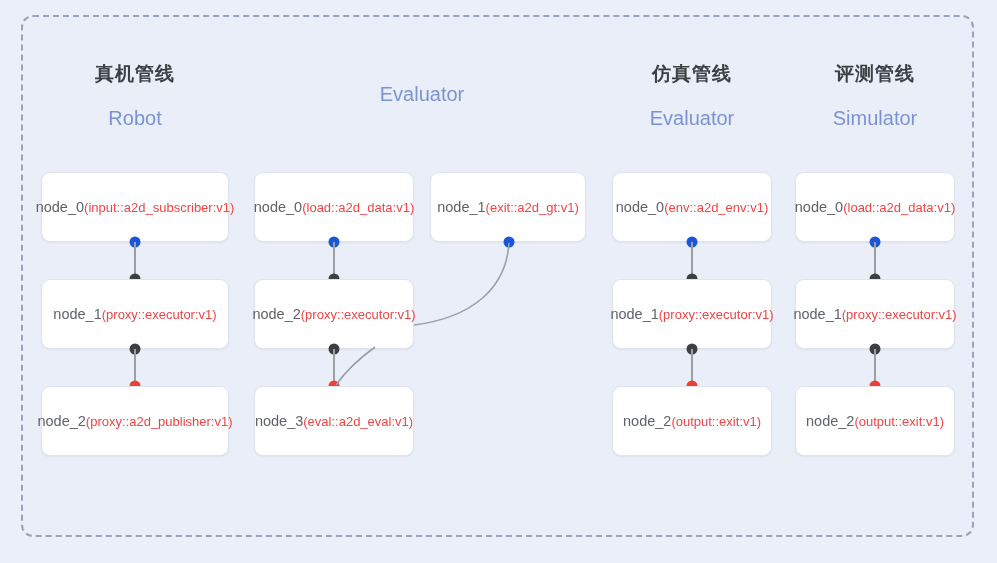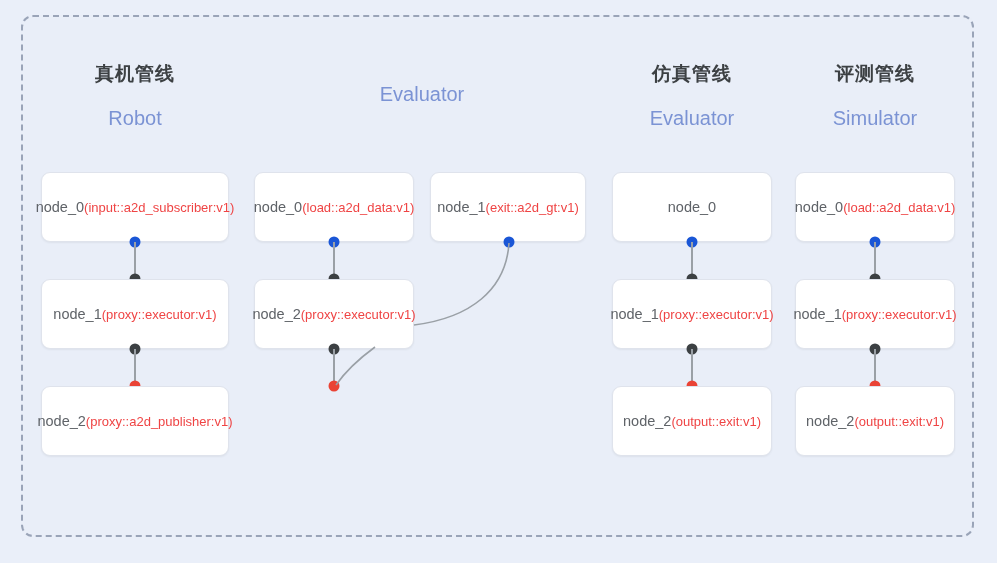--- a/index.html
+++ b/index.html
@@ -175,28 +175,33 @@
   <div class="port out-blue" style="left:509px; top:242px;"></div>
 
   <div class="node" style="left:254px; top:279px; width:160px; height:70px;">
     <div class="node-id">node_2</div>
     <div class="node-type">(proxy::executor:v1)</div>
   </div>
   <div class="port in-dark" style="left:334px; top:349px;"></div>
   <div class="edge" style="left:334px; top:349px; height:37px;"></div>
   <div class="port in-red" style="left:334px; top:386px;"></div>
 
+  <div class="node" style="left:254px; top:386px; width:160px; height:70px;">
+    <div class="node-id">node_3</div>
+    <div class="node-type">(eval::a2d_eval:v1)</div>
+  </div>
 
   <div class="col-head" style="left:597px; top:62px; width:190px;">
     <div class="col-title">仿真管线</div>
     <div class="col-sub">Evaluator</div>
   </div>
 
   <div class="node" style="left:612px; top:172px; width:160px; height:70px;">
     <div class="node-id">node_0</div>
+    <div class="node-type">(env::a2d_env:v1)</div>
   </div>
   <div class="port out-blue" style="left:692px; top:242px;"></div>
   <div class="edge" style="left:692px; top:242px; height:37px;"></div>
   <div class="port in-dark" style="left:692px; top:279px;"></div>
 
   <div class="node" style="left:612px; top:279px; width:160px; height:70px;">
     <div class="node-id">node_1</div>
     <div class="node-type">(proxy::executor:v1)</div>
   </div>
   <div class="port in-dark" style="left:692px; top:349px;"></div>

